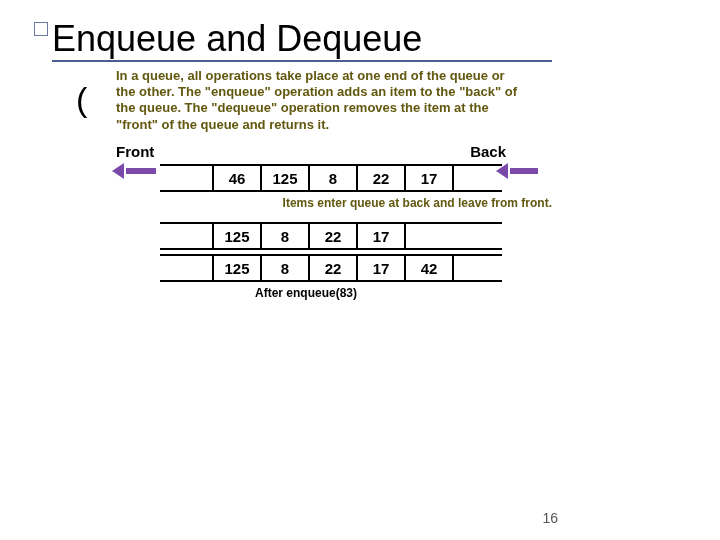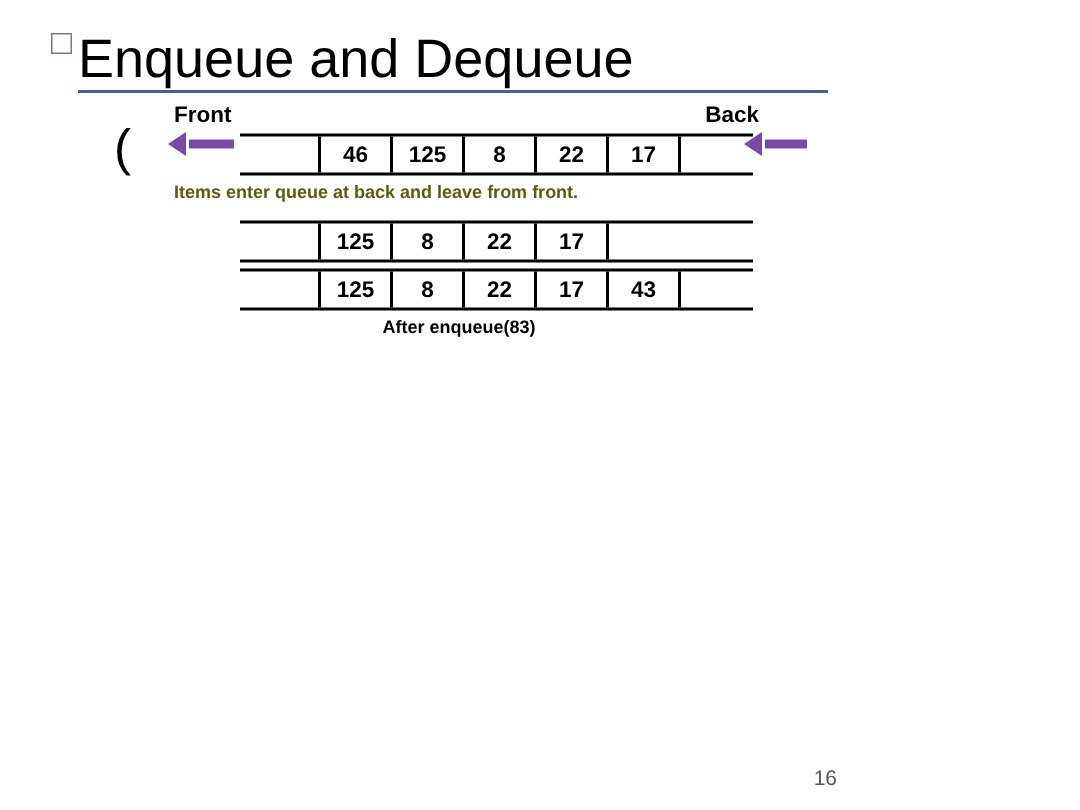--- a/index.html
+++ b/index.html
@@ -144,21 +144,21 @@
     color: #62580f;
     margin: 6px 0 12px 0;
   }
   .caption.centered {
     text-align: center;
     width: 380px;
     margin-left: 0;
     color:#000;
   }
   .caption.middle {
-    text-align:left;
+    text-align:right;
     width:auto;
   }
   .page-num {
     position: absolute;
     right: 22px;
     bottom: 14px;
     font-size: 14px;
     color: #555;
     font-family: Arial, Helvetica, sans-serif;
   }
@@ -166,20 +166,21 @@
 </head>
 <body>
 
 <div class="slide">
   <div class="corner-box"></div>
 
   <div class="title">Enqueue and Dequeue</div>
   <hr class="title-rule">
   <div class="ghost-paren">(</div>
 
+  <div class="description">In a queue, all operations take place at one end of the queue or the other.  The "enqueue" operation adds an item to the "back" of the queue.  The "dequeue" operation removes the item at the "front" of the queue and returns it.</div>
 
   <div class="queue-section">
     <div class="labels-row">
       <span>Front</span>
       <span>Back</span>
     </div>
 
     <div class="queue-row">
       <div class="arrow-left"></div>
       <div class="cells">
@@ -209,21 +210,21 @@
     </div>
 
     <div class="queue-row" style="margin-top:6px">
       <div style="width:44px;flex-shrink:0"></div>
       <div class="cells">
         <div class="empty-lead"></div>
         <div class="cell">125</div>
         <div class="cell">8</div>
         <div class="cell">22</div>
         <div class="cell">17</div>
-        <div class="cell">43</div>
+        <div class="cell">42</div>
         <div class="cell empty" style="border-right:none"></div>
       </div>
     </div>
     <div class="caption centered">After enqueue(83)</div>
   </div>
 
   <div class="page-num">16</div>
 </div>
 
 </body></html>

